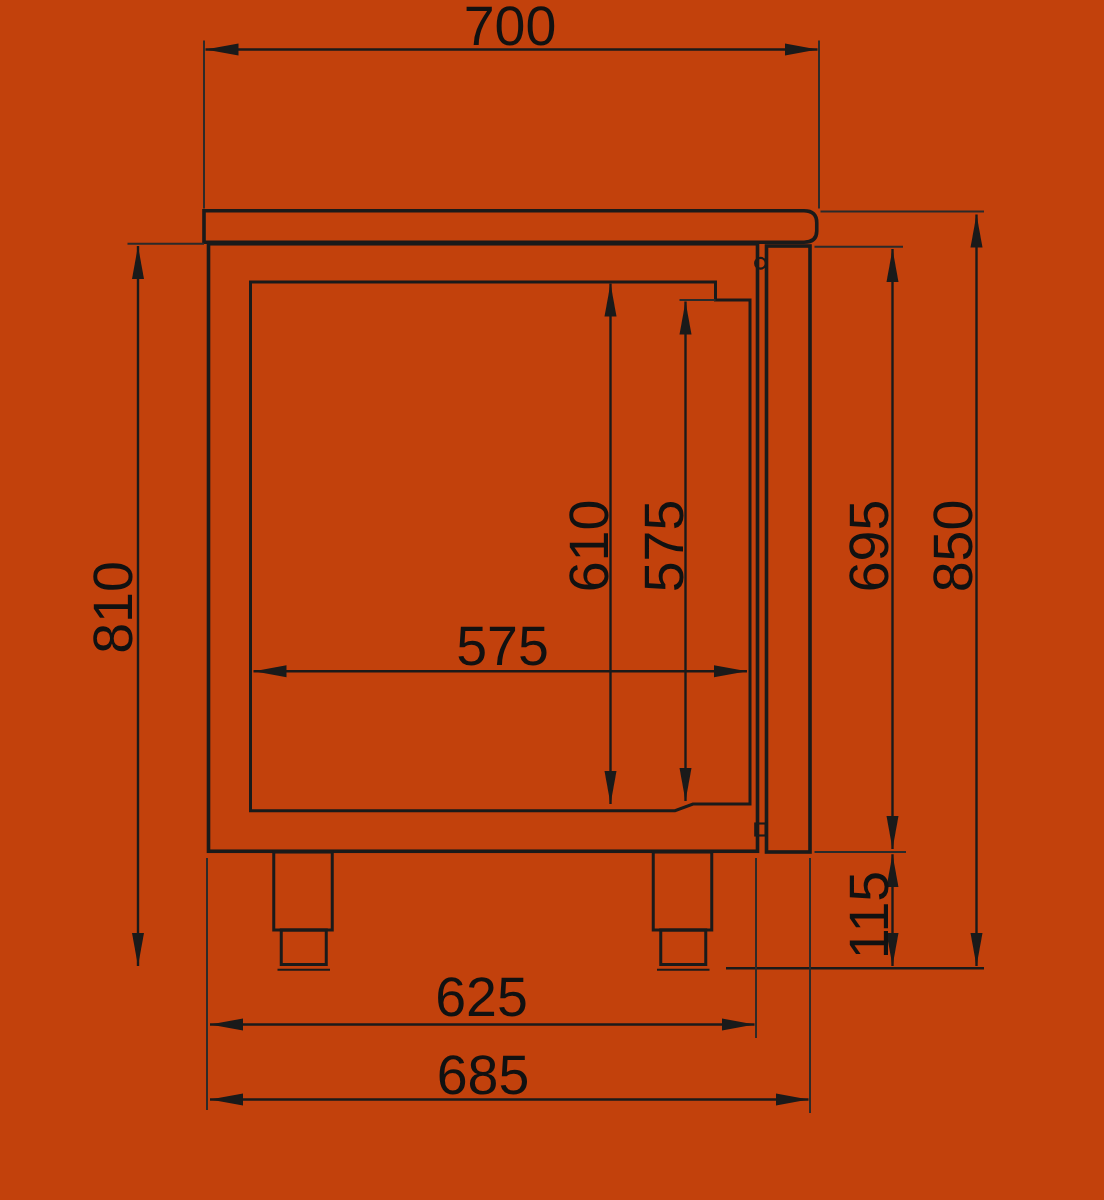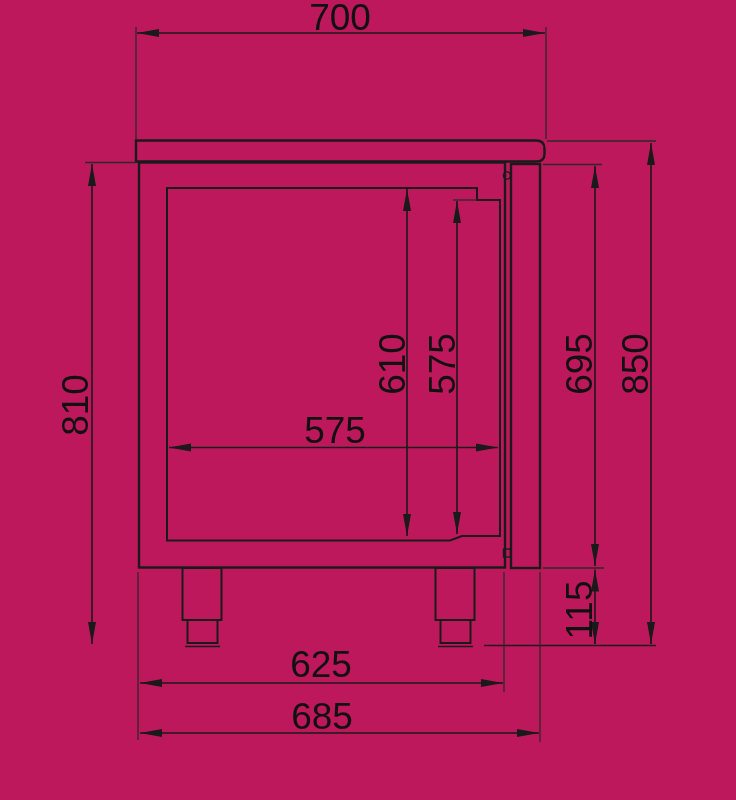--- a/index.html
+++ b/index.html
@@ -4,21 +4,21 @@
 <style>
   html, body {
     margin: 0;
     padding: 0;
     background: #ffffff;
   }
   #canvas {
     position: relative;
     width: 736px;
     height: 800px;
-    background: #be185d;
+    background: #c2410c;
     font-family: "Liberation Sans", sans-serif;
     overflow: hidden;
   }
   svg { display: block; }
   .outline  { fill: none; stroke: #1a1a1a; stroke-width: 2.4px; }
   .outline2 { fill: none; stroke: #1a1a1a; stroke-width: 2px;   }
   .thin     { fill: none; stroke: #1a1a1a; stroke-width: 1.4px; }
   .dimline  { fill: none; stroke: #1a1a1a; stroke-width: 1.6px; }
   .extline  { fill: none; stroke: #2a2a2a; stroke-width: 1.3px; }
   .dimtext  {

